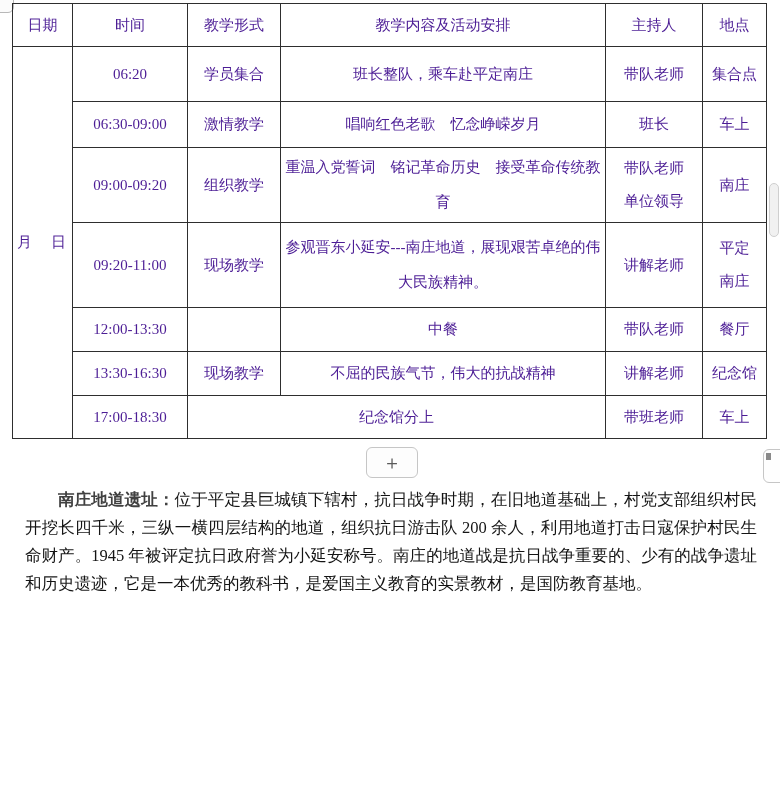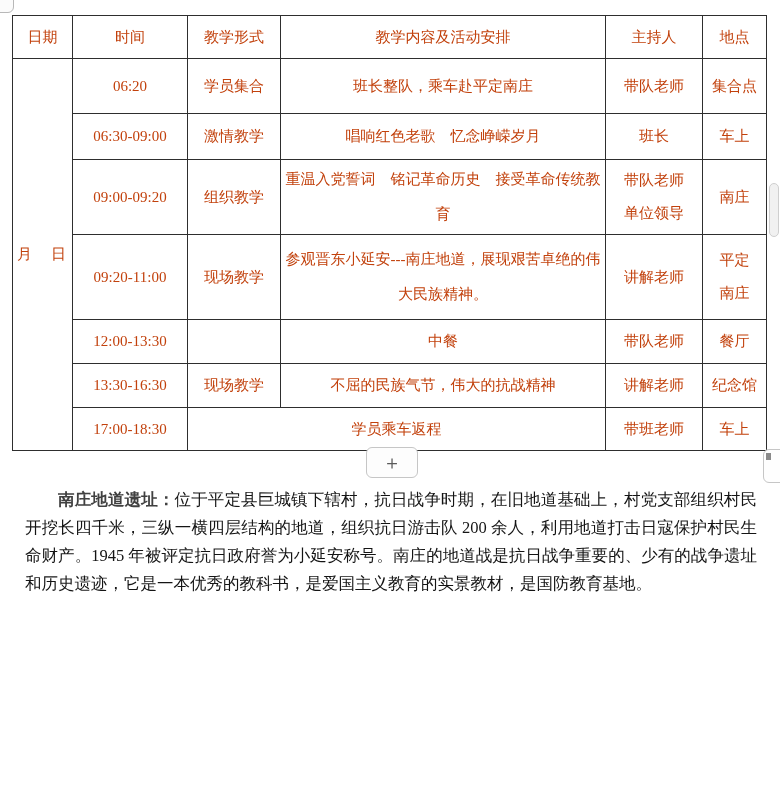--- a/index.html
+++ b/index.html
@@ -7,26 +7,26 @@
     width: 780px; height: 809px;
     background: #ffffff;
     font-family: "Liberation Serif", "DejaVu Serif", serif;
     color: #1a1a1a;
     overflow: hidden;
   }
   #page { position: relative; width: 780px; height: 809px; overflow: hidden; background: #fff; }
 
   
   table.schedule {
-    position: absolute; left: 12px; top: 15px;
+    position: absolute; left: 12px; top: 3px;
     width: 754px;
     border-collapse: collapse;
     table-layout: fixed;
     font-size: 15px;
-    color: #c2410c;
+    color: #4c1d95;
   }
   table.schedule td, table.schedule th {
     border: 1.5px solid #2e2e2e;
     font-weight: normal;
     text-align: center;
     vertical-align: middle;
     padding: 2px 4px;
     overflow: hidden;
   }
   td.content-cell {
@@ -173,21 +173,21 @@
     </tr>
     <tr style="height:44px">
       <td>13:30-16:30</td>
       <td>现场教学</td>
       <td class="content-cell">不屈的民族气节，伟大的抗战精神</td>
       <td class="host-cell">讲解老师</td>
       <td class="place-cell">纪念馆</td>
     </tr>
     <tr style="height:43px">
       <td>17:00-18:30</td>
-      <td colspan="2" class="content-cell">学员乘车返程</td>
+      <td colspan="2" class="content-cell">纪念馆分上</td>
       <td class="host-cell">带班老师</td>
       <td class="place-cell">车上</td>
     </tr>
   </tbody>
     </table>
 
   <div class="add-row-btn">
     <span>＋</span>
   </div>
 

